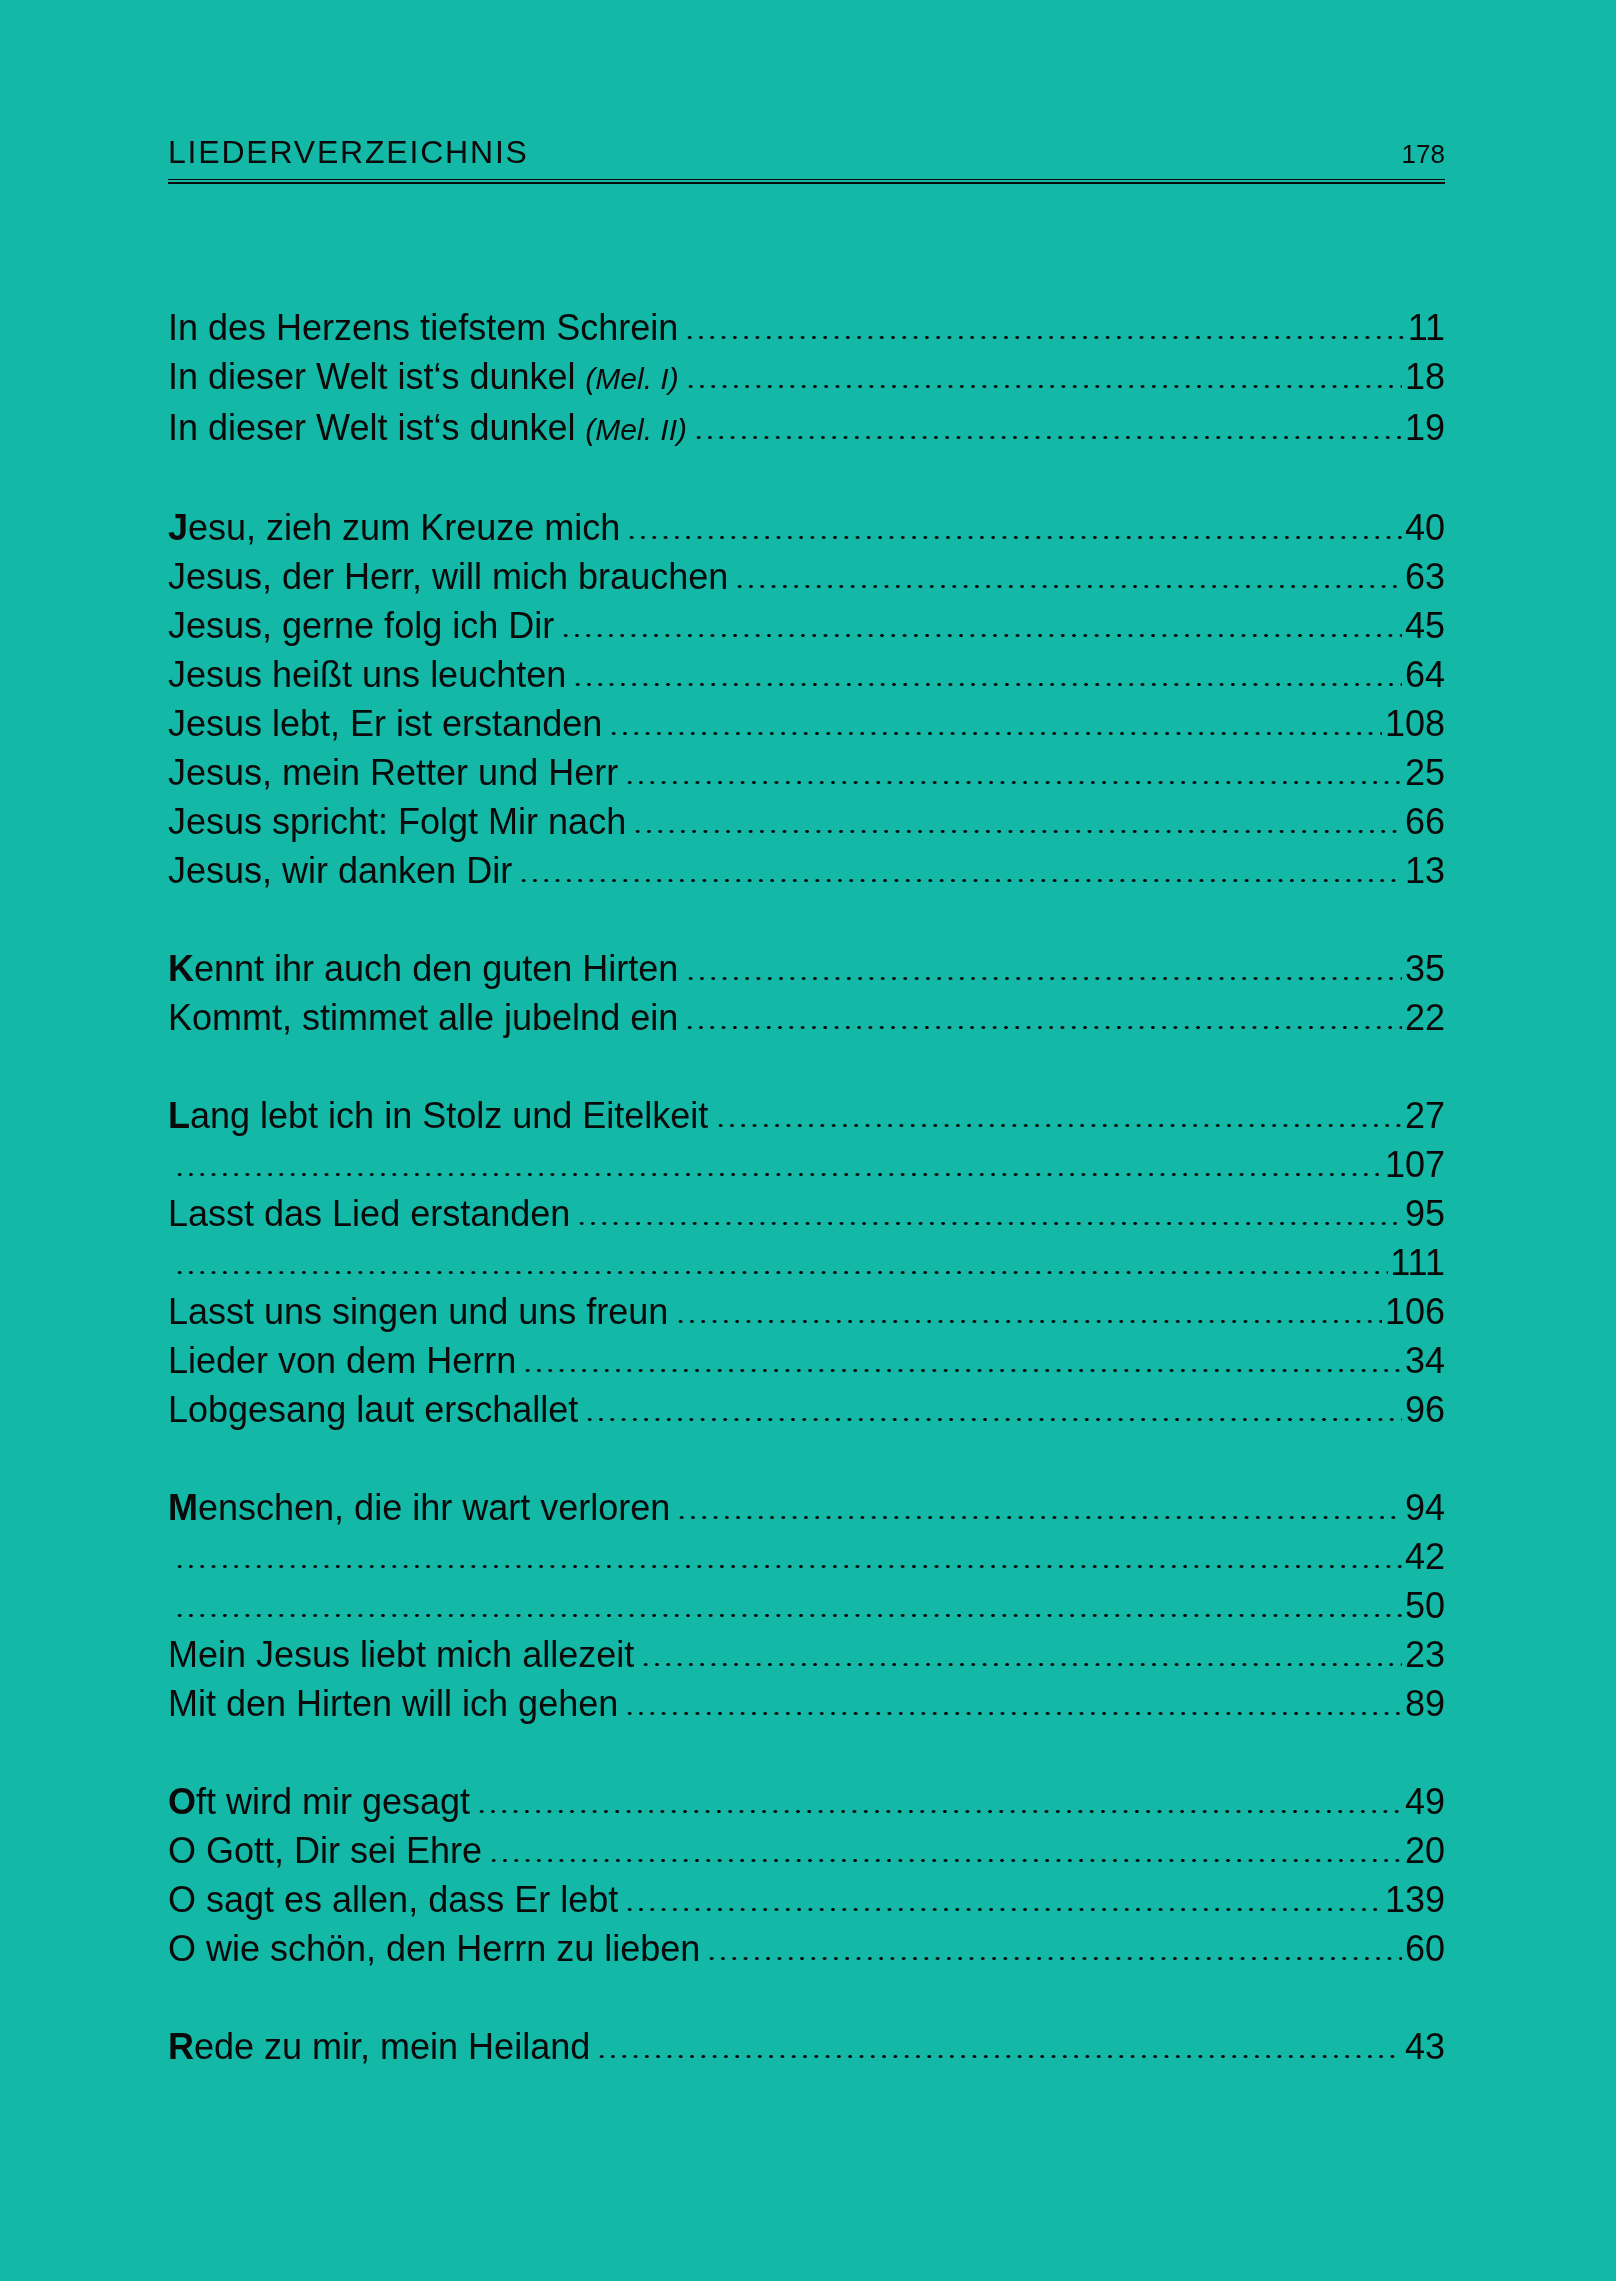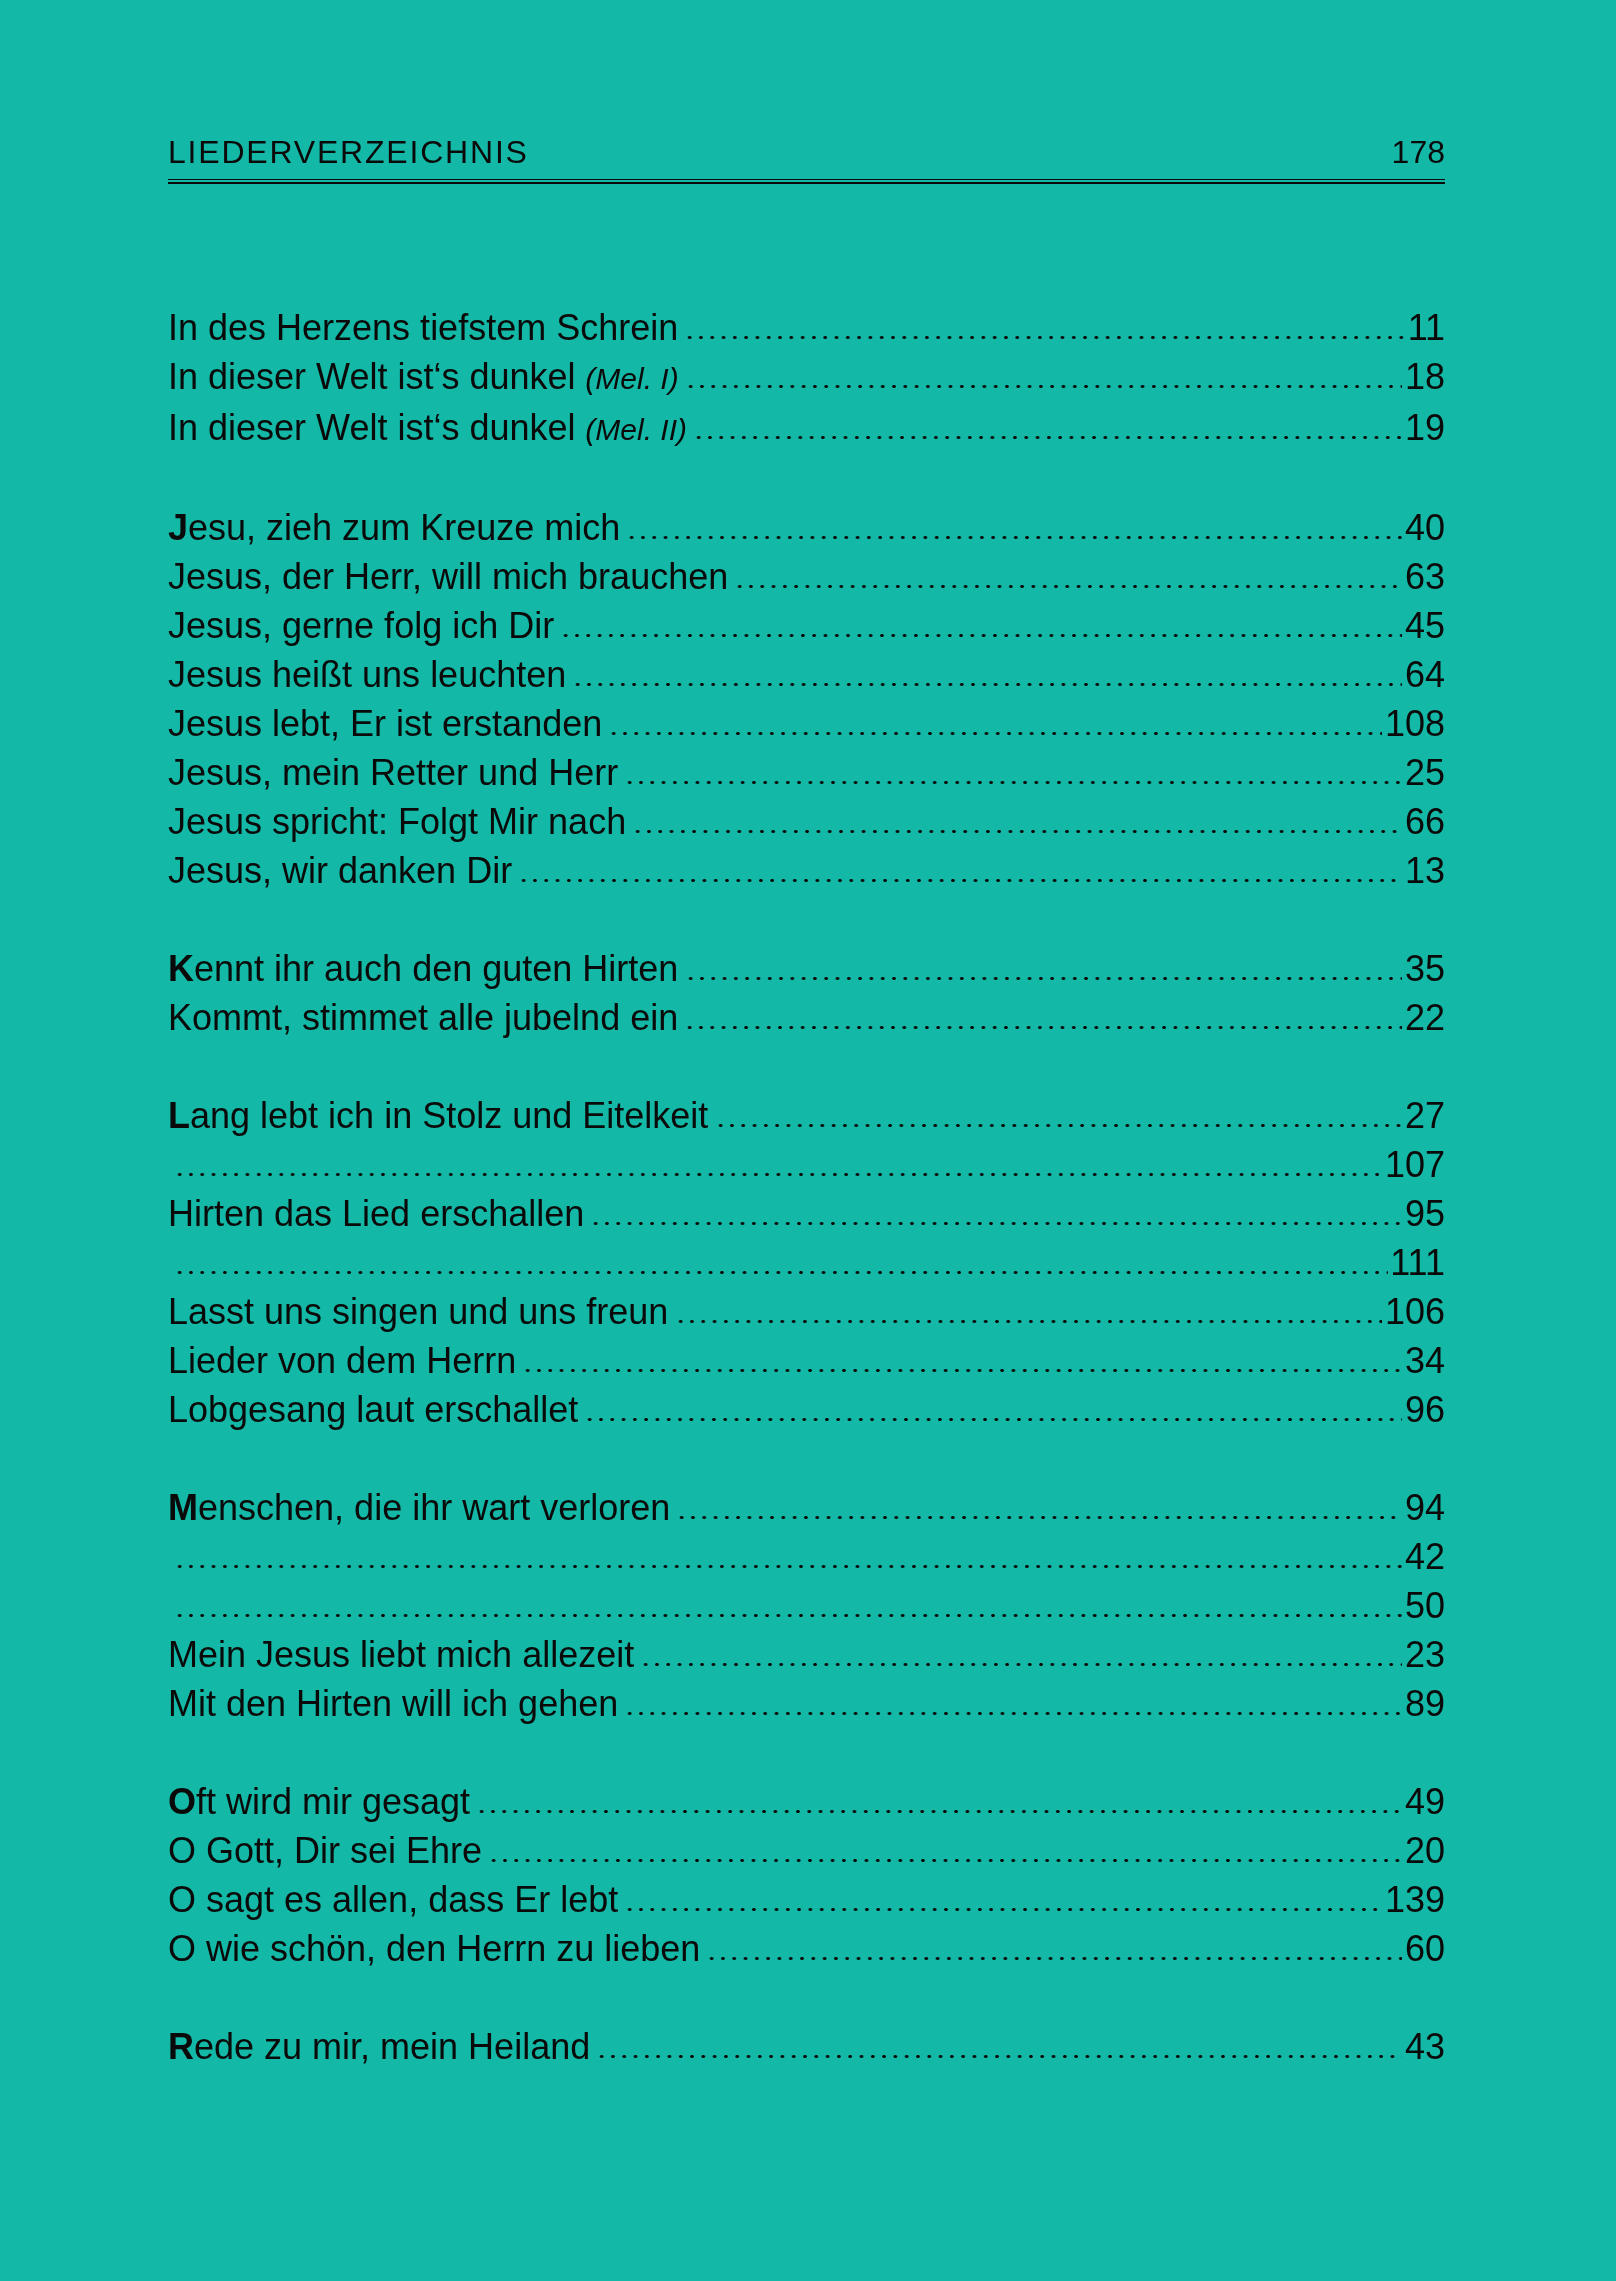--- a/index.html
+++ b/index.html
@@ -22,21 +22,21 @@
     display: flex;
     justify-content: space-between;
     align-items: baseline;
   }
   .header-title {
     font-size: 32px;
     letter-spacing: 1.8px;
     white-space: pre;
   }
   .header-pagenum {
-    font-size: 32px;
+    font-size: 26px;
   }
   .header-rule {
     margin-top: 8px;
     height: 1.8px;               
     border-top: 1.8px solid #0a0a0a;
     border-bottom: 2.7px solid #0a0a0a;
   }
   .index {
     margin-top: 119px;
     font-size: 36px;
@@ -161,21 +161,21 @@
           <div class="row">
             <span class="song-title"><b>L</b>ang lebt ich in Stolz und Eitelkeit</span>
             <span class="dot-leader"></span>
             <span class="page-ref">27</span>
           </div>
           <div class="row">
             <span class="dot-leader"></span>
             <span class="page-ref">107</span>
           </div>
           <div class="row">
-            <span class="song-title">Hirten das Lied erschallen</span>
+            <span class="song-title">Lasst das Lied erstanden</span>
             <span class="dot-leader"></span>
             <span class="page-ref">95</span>
           </div>
           <div class="row">
             <span class="dot-leader"></span>
             <span class="page-ref">111</span>
           </div>
           <div class="row">
             <span class="song-title">Lasst uns singen und uns freun</span>
             <span class="dot-leader"></span>

